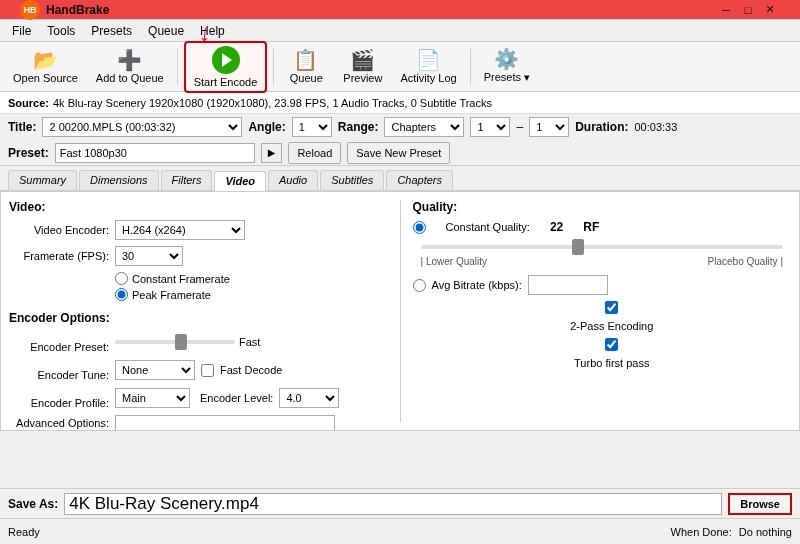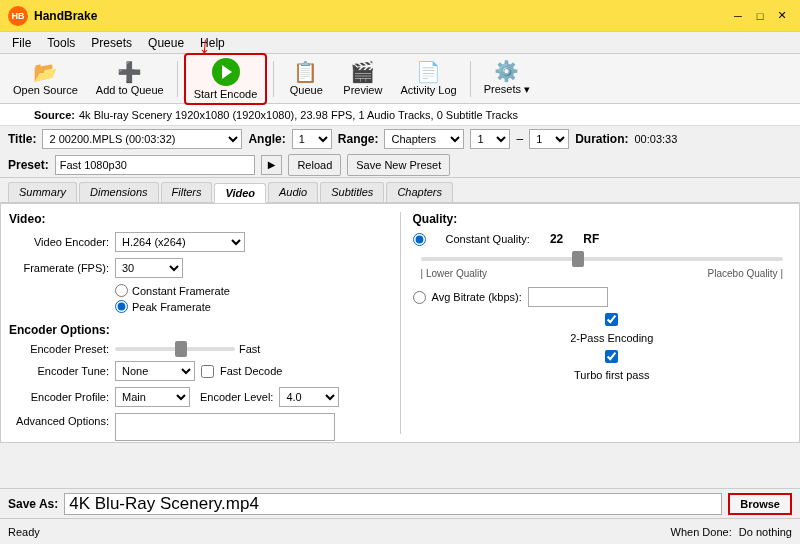--- a/index.html
+++ b/index.html
@@ -1,40 +1,40 @@
 <!DOCTYPE html>
 <html><head>
   <meta charset="utf-8">
   <style>
     * { box-sizing: border-box; margin: 0; padding: 0; }
     body { font-family: 'Segoe UI', Tahoma, sans-serif; font-size: 12px; background: #f0f0f0; color: #000; width: 800px; height: 544px; overflow: hidden; }
 
     
-    .title-bar { background: #fde047; border-bottom: 1px solid #ccc; display: flex; align-items: center; justify-content: space-between; padding: 4px 8px; height: 32px; }
+    .title-bar { background: #ef4444; border-bottom: 1px solid #ccc; display: flex; align-items: center; justify-content: space-between; padding: 4px 20px; height: 20px; }
     .title-bar-left { display: flex; align-items: center; gap: 6px; font-size: 12px; font-weight: 600; }
     .title-bar-right { display: flex; gap: 2px; }
     .title-btn { width: 20px; height: 20px; display: flex; align-items: center; justify-content: center; font-size: 11px; cursor: pointer; background: transparent; border: none; }
 
     
     .menu-bar { background: #f0f0f0; border-bottom: 1px solid #ccc; display: flex; padding: 2px 4px; height: 22px; }
     .menu-item { padding: 1px 8px; font-size: 12px; cursor: pointer; display: flex; align-items: center; }
 
     
     .toolbar { background: #f5f5f5; border-bottom: 1px solid #ccc; display: flex; align-items: center; padding: 4px 6px; gap: 4px; height: 50px; }
     .toolbar-btn { display: flex; flex-direction: column; align-items: center; padding: 3px 6px; cursor: pointer; border: 1px solid transparent; border-radius: 3px; gap: 2px; min-width: 52px; }
     .toolbar-btn-icon { font-size: 20px; line-height: 1; }
     .toolbar-btn-label { font-size: 11px; }
     .toolbar-separator { width: 1px; height: 36px; background: #ccc; margin: 0 2px; }
     .start-encode-btn { display: flex; flex-direction: column; align-items: center; padding: 3px 8px; cursor: pointer; border: 2px solid #cc0000; border-radius: 4px; background: #fff5f5; gap: 2px; min-width: 70px; position: relative; }
     .play-icon { width: 28px; height: 28px; background: #22aa00; border-radius: 50%; display: flex; align-items: center; justify-content: center; }
     .play-icon::after { content: ''; border-left: 10px solid white; border-top: 7px solid transparent; border-bottom: 7px solid transparent; margin-left: 3px; }
 
     
     .source-info { background: #fff; padding: 3px 8px; border-bottom: 1px solid #ddd; font-size: 11px; display: flex; align-items: center; gap: 4px; height: 22px; }
-    .source-label { font-weight: 600; margin-left: 26px; }
+    .source-label { font-weight: 600; }
 
     
     .title-row { display: flex; align-items: center; padding: 3px 8px; gap: 6px; background: #f0f0f0; height: 26px; }
     .label { font-size: 12px; font-weight: 600; min-width: fit-content; }
     .input-field { border: 1px solid #aaa; padding: 1px 4px; font-size: 11px; background: #fff; height: 20px; }
     .select-field { border: 1px solid #aaa; padding: 1px 2px; font-size: 11px; background: #fff; height: 20px; }
     .duration-text { font-size: 11px; }
 
     
     .preset-row { display: flex; align-items: center; padding: 3px 8px; gap: 6px; background: #f0f0f0; height: 26px; border-bottom: 1px solid #ccc; }
@@ -46,21 +46,21 @@
     .tabs { display: flex; background: #f0f0f0; padding: 4px 8px 0 8px; border-bottom: 1px solid #ccc; }
     .tab { padding: 3px 10px; font-size: 11px; cursor: pointer; border: 1px solid #ccc; border-bottom: none; background: #e8e8e8; margin-right: 2px; border-radius: 3px 3px 0 0; font-style: italic; }
     .tab.active { background: #fff; border-bottom: 1px solid #fff; position: relative; top: 1px; font-weight: 600; }
     .section-title { font-weight: 700; font-size: 12px; margin-bottom: 6px; }
     .form-row { display: flex; align-items: center; gap: 6px; margin-bottom: 6px; }
     .form-label { font-size: 11px; min-width: 100px; text-align: right; }
     .radio-row { display: flex; align-items: center; gap: 4px; margin-left: 106px; margin-bottom: 3px; }
     .radio-input { width: 13px; height: 13px; }
     .radio-label { font-size: 11px; }
     .encoder-row { display: flex; align-items: center; gap: 6px; margin-bottom: 6px; }
-    .encoder-label { font-size: 11px; min-width: 100px; text-align: right; }
+    .encoder-label { font-size: 11px; min-width: 100px; text-align: right; margin-top: 10px; }
     .slider-container { display: flex; align-items: center; gap: 4px; }
     .encoder-slider { width: 120px; }
     .advanced-input { width: 100%; border: 1px solid #aaa; height: 28px; }
 
     
     .save-row { position: absolute; bottom: 26px; left: 0; right: 0; display: flex; align-items: center; padding: 4px 8px; gap: 6px; background: #f0f0f0; border-top: 1px solid #ccc; height: 30px; }
     .save-field { border: 1px solid #aaa; padding: 1px 4px; font-size: 17px; background: #fff; height: 22px; flex: 1; }
     .browse-btn { border: 2px solid #cc0000; background: #f5f5f5; padding: 2px 10px; font-size: 11px; height: 22px; cursor: pointer; font-weight: 600; }
 
     

